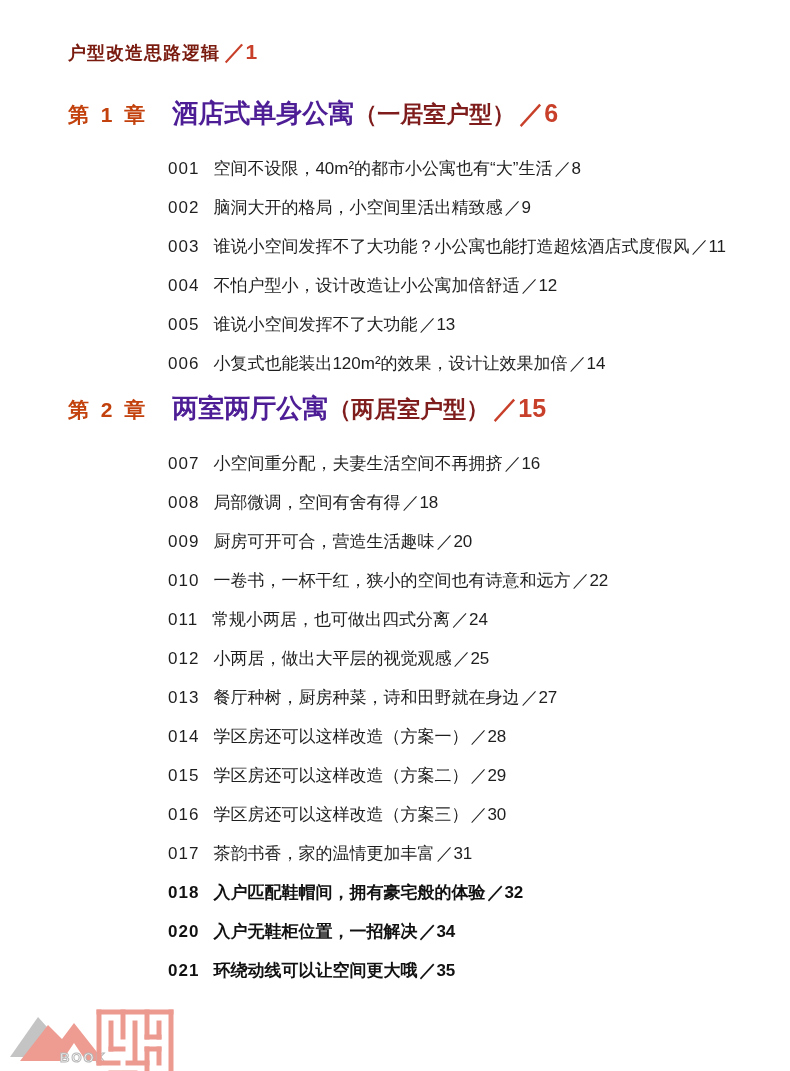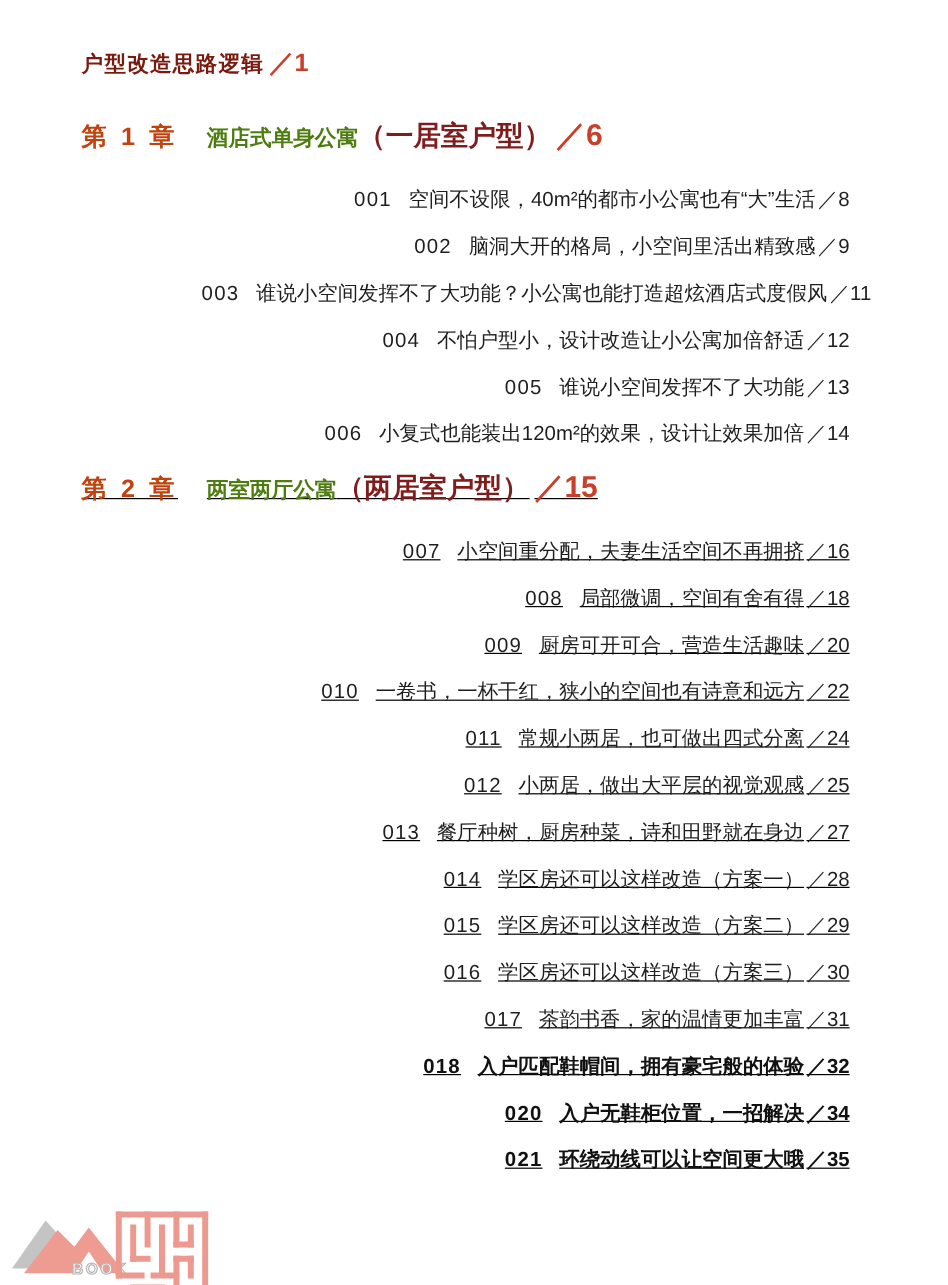--- a/index.html
+++ b/index.html
@@ -32,57 +32,56 @@
     font-weight: bold;
     color: #7a1b10;
     letter-spacing: 1px;
   }
   .intro-page {
     font-size: 21px;
     font-weight: bold;
     color: #c8402a;
   }
   
-  .chapter:not(:first-child) { margin-top: 14px; text-decoration: underline; }
+  .chapter:not(:first-child) { margin-top: 14px; }
   .chapter-head {
     margin-bottom: 26px;
     white-space: nowrap;
   }
   .chapter-label {
     font-size: 21px;
     font-weight: bold;
     color: #c2410c;
     letter-spacing: 3px;
     margin-right: 24px;
   }
   .chapter-title {
-    font-size: 18px;
-    font-weight: bold;
-    color: #4d7c0f;
+    font-size: 26px;
+    font-weight: bold;
+    color: #4c1d95;
     text-align: right;
   }
   .chapter-subtitle {
     font-size: 23px;
     font-weight: bold;
     color: #7f1d1d;
   }
   .chapter-page {
     font-size: 25px;
     font-weight: 600;
     color: #c8402a;
     margin-left: 4px;
   }
   .items { padding-left: 100px; }
   .item {
     font-size: 17px;
     line-height: 23px;
     color: #1e1e1e;
     margin-bottom: 16px;
     white-space: nowrap;
-    text-align: right;
   }
   .item.bold { font-weight: 700; color: #111; }
   .item-number { margin-right: 14px; letter-spacing: 1px; }
   .item-page { margin-left: 2px; }
   
   .watermarks {
     position: absolute;
     left: 0;
     bottom: 0;
     z-index: 1;

